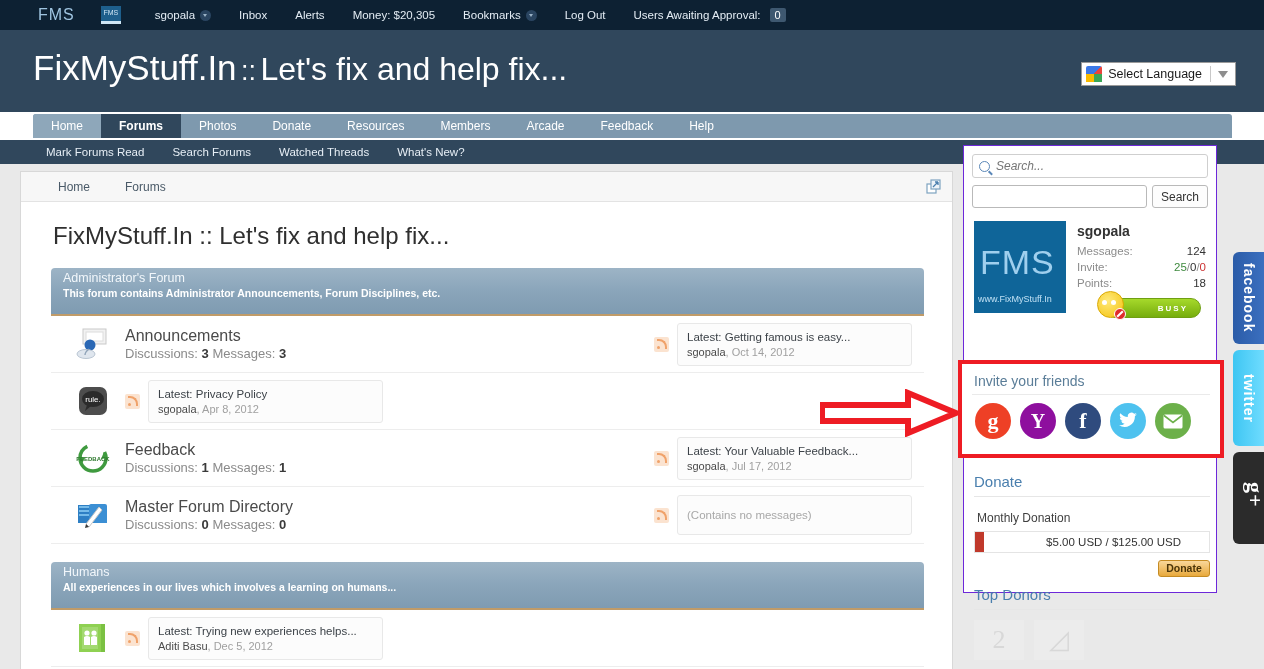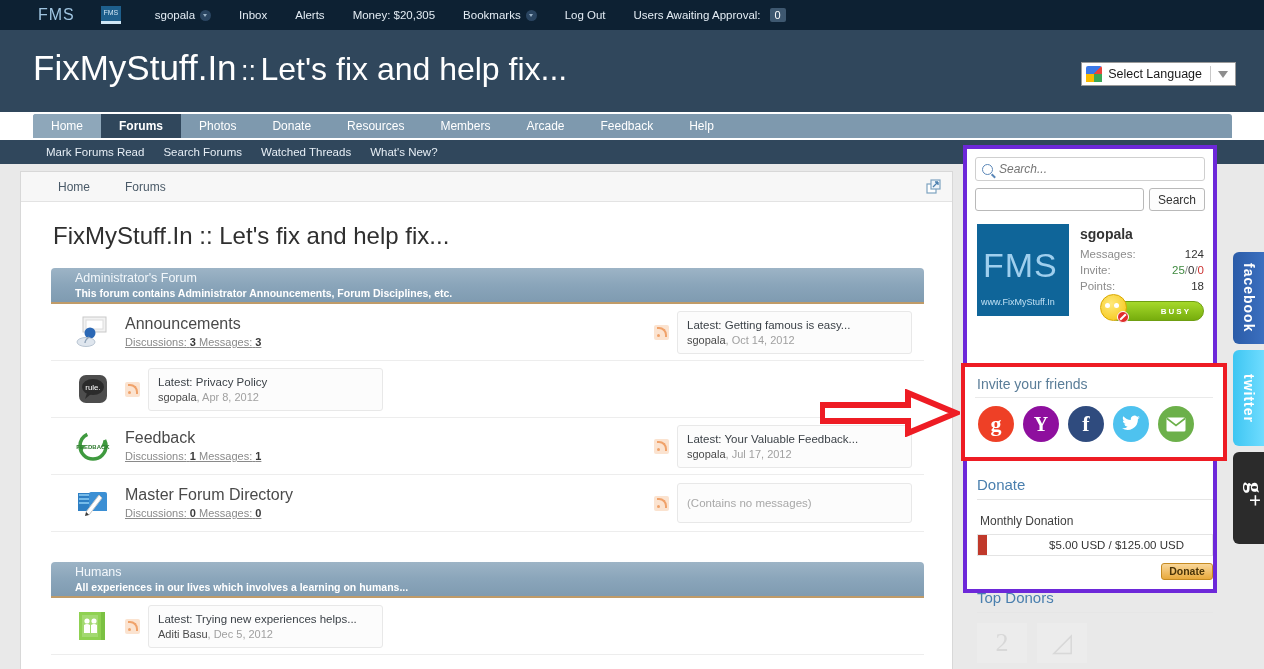--- a/index.html
+++ b/index.html
@@ -103,21 +103,21 @@
     background: #30475c; font-weight: bold; color: #fff;
   }
   #navtabs .tab.first { background: #8ea7ba; }
 
   #subnav {
     position: absolute; left: 0; top: 140px; width: 1264px; height: 24px;
     background: #30475c;
     display: flex; align-items: center; padding-left: 46px;
     font-size: 11.5px; color: #e6eef5;
   }
-  #subnav .sub { margin-right: 19px; cursor: pointer; white-space: nowrap; }
+  #subnav .sub { margin-right: 28px; cursor: pointer; white-space: nowrap; }
 
   
   #page-bg {
     position: absolute; left: 0; top: 164px; width: 1264px; height: 505px;
     background: #e9e9e9;
   }
   #content-card {
     position: absolute; left: 20px; top: 171px; width: 933px; height: 498px;
     background: #ffffff; border: 1px solid #d8d8d8; border-bottom: none;
   }
@@ -135,25 +135,25 @@
   }
 
   #page-title {
     position: absolute; left: 32px; top: 50px;
     font-size: 24px; color: #2f2f2f; font-weight: 400; white-space: nowrap;
   }
 
   
   .cat-block { position: absolute; left: 30px; width: 873px; }
   .cat-header {
-    height: 36px;
+    height: 48px;
     background: linear-gradient(to bottom, #9db4c6 0%, #8aa5ba 50%, #7f9bb1 100%);
     border-radius: 4px 4px 0 0;
     border-bottom: 2px solid #c09b68;
-    padding: 3px 0 0 24px;
+    padding: 3px 0 0 12px;
     color: #ffffff;
   }
   .cat-header .cat-title { font-size: 12.5px; font-weight: 400; line-height: 15px; color:#f2f7fb; }
   .cat-header .cat-desc { font-size: 10.5px; font-weight: bold; line-height: 14px; color:#ffffff; }
 
   .node-row {
     display: flex; align-items: center;
     height: 57px; border-bottom: 1px solid #ededed;
     background: #fff;
     padding-left: 24px;
@@ -162,21 +162,21 @@
   .node-icon {
     width: 36px; height: 34px; margin-right: 14px; flex: 0 0 36px;
     position: relative;
   }
   .node-main { flex: 1 1 auto; min-width: 0; }
   .node-title {
     font-size: 16px; color: #4a4a4a; font-weight: 400; line-height: 20px;
     white-space: nowrap; cursor: pointer;
   }
   .node-stats {
-    font-size: 11px; color: #8a8a8a; line-height: 16px; white-space: nowrap; text-decoration: underline;
+    font-size: 13px; color: #8a8a8a; line-height: 16px; white-space: nowrap;
   }
   .node-stats b { color: #3a3a3a; font-weight: bold; }
   .subforum-toggle {
     display: inline-block; width: 13px; height: 13px; border-radius: 50%;
     border: 1px solid #b7b7b7; position: relative; vertical-align: -2px;
     margin-left: 3px; cursor: pointer;
   }
   .subforum-toggle::after {
     content:""; position:absolute; left:3px; top:5px;
     border-left:3px solid transparent; border-right:3px solid transparent;
@@ -205,21 +205,21 @@
     border-radius: 3px; padding: 5px 9px; min-height: 38px;
   }
   .lp-title { font-size: 11.5px; color: #3c4248; line-height: 16px; white-space: nowrap; overflow:hidden; }
   .lp-meta { font-size: 11px; color: #a0a0a0; line-height: 15px; white-space: nowrap; }
   .lp-meta .user { color: #4a4a4a; }
   .lp-empty { font-size: 11.5px; color: #a8a8a8; line-height: 28px; }
 
   
   #sidebar {
     position: absolute; left: 963px; top: 145px; width: 254px; height: 448px;
-    background: #ffffff; border: 4px solid #6d28d9;
+    background: #ffffff; border: 1px solid #6d28d9;
   }
   .sb-search-wrap { padding: 8px 8px 0 8px; }
   .sb-search {
     width: 100%; height: 24px; border: 1px solid #cfcfcf; border-radius: 3px;
     background: #fff; display: flex; align-items: center; padding: 0 6px;
   }
   .sb-search .mag {
     width: 11px; height: 11px; border: 1.6px solid #5a87b8; border-radius: 50%;
     position: relative; margin-right: 6px; flex: 0 0 11px;
   }

